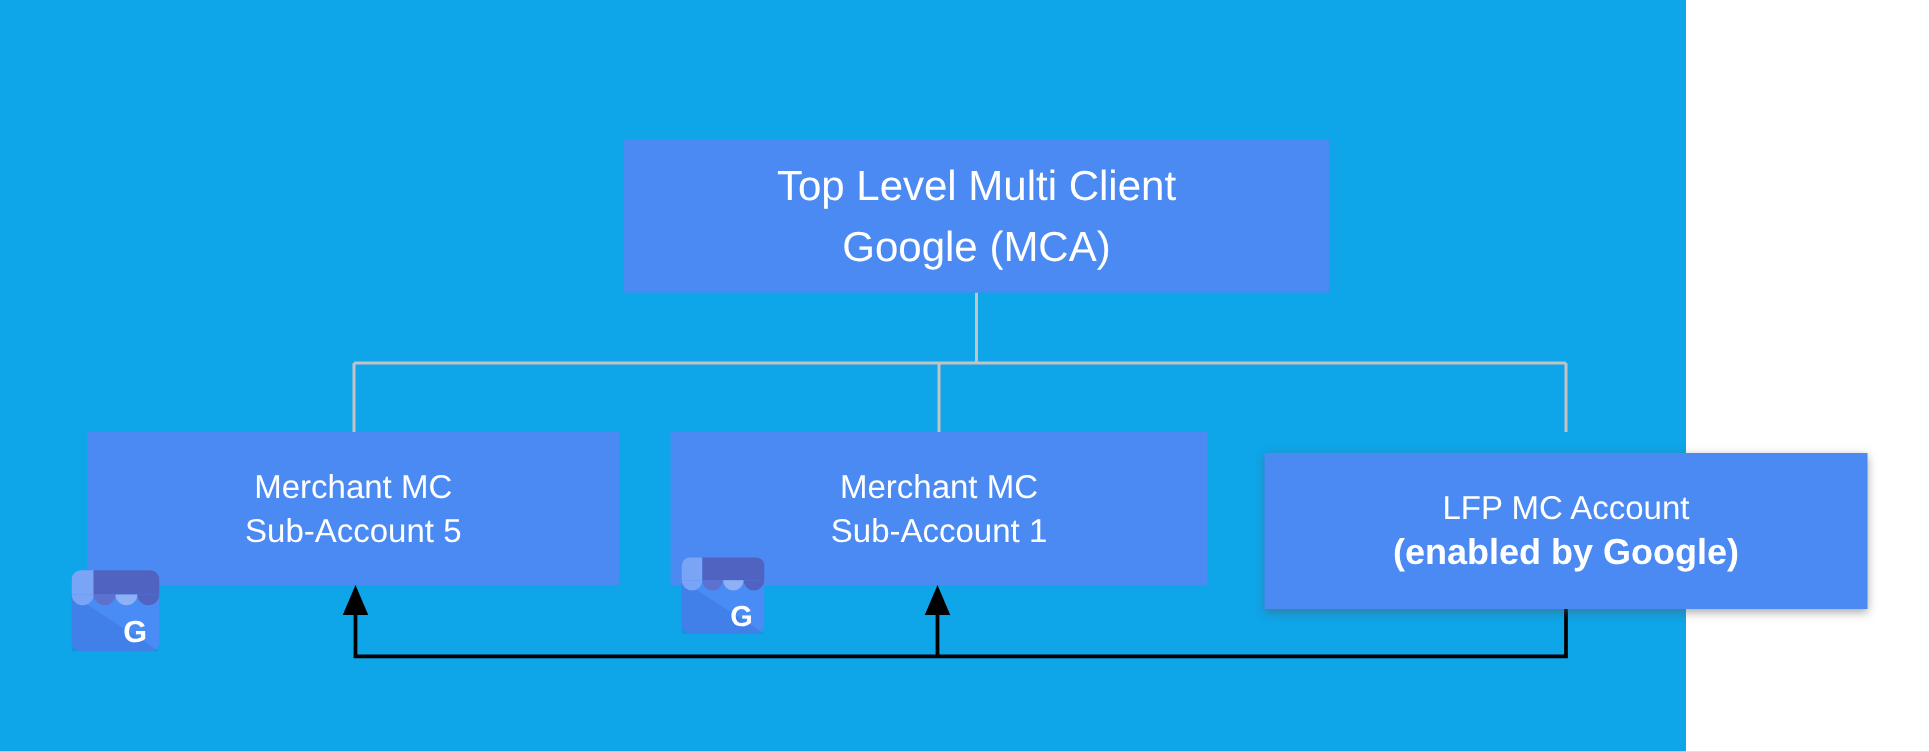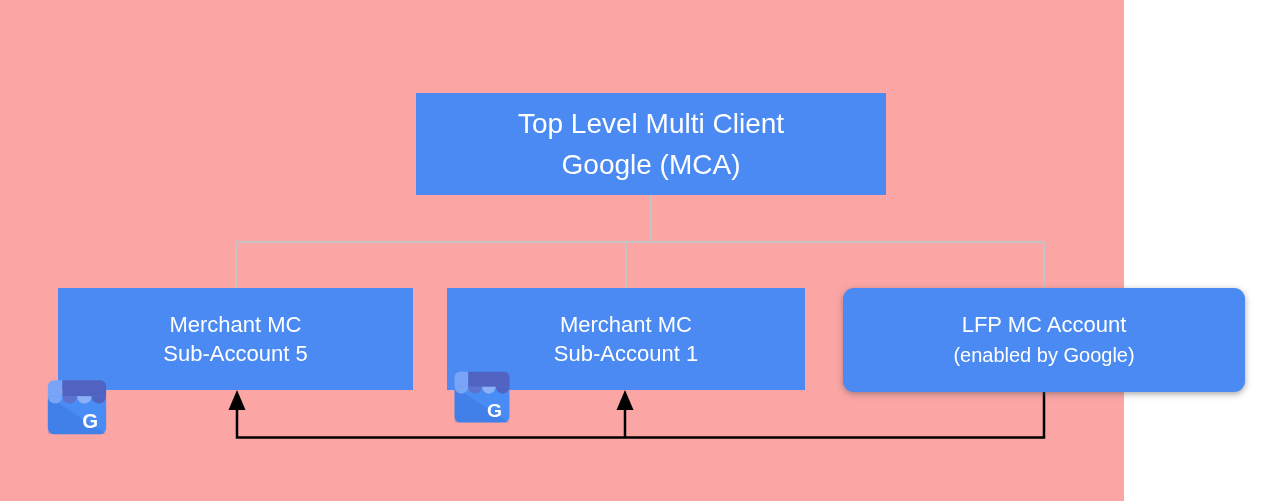--- a/index.html
+++ b/index.html
@@ -8,21 +8,21 @@
     background: #ffffff;
     width: 1286px;
     height: 501px;
     overflow: hidden;
     font-family: "Liberation Sans", "DejaVu Sans", sans-serif;
   }
   .stage {
     position: relative;
     width: 1124px;
     height: 501px;
-    background: #fca5a5;
+    background: #0ea5e9;
   }
   .wires {
     position: absolute;
     left: 0; top: 0;
     width: 1286px;
     height: 501px;
     pointer-events: none;
   }
   .wire-gray {
     stroke: var(--connector-gray, #c3c3c3);
@@ -61,28 +61,27 @@
     font-size: 22px;
     line-height: 29px;
   }
   .node-sub2 {
     left: 447px; top: 288px;
     width: 358px; height: 102px;
     font-size: 22px;
     line-height: 29px;
   }
   .node-lfp {
-    left: 843px; top: 288px;
+    left: 843px; top: 302px;
     width: 402px; height: 104px;
     font-size: 22px;
     line-height: 30px;
     box-shadow: 0 2px 6px rgba(90, 90, 90, 0.55);
-    border-radius: 11px;
   }
-  .node-lfp .line2 { font-size: 20px; }
+  .node-lfp .line2 { font-size: 24px; font-weight: bold; }
   .gmb-icon {
     position: absolute;
     overflow: visible;
   }
   .gmb-icon-1 { left: 42px;  top: 370px; width: 70px; height: 70px; }
   .gmb-icon-2 { left: 449px; top: 362px; width: 66px; height: 66px; }
   .gmb-body   { fill: var(--gmb-body-blue, #4a8cf5); }
   .gmb-fold   { fill: rgba(20, 60, 160, 0.14); }
   .gmb-dark   { fill: var(--gmb-awning-dark, #5063c1); }
   .gmb-mid    { fill: #5e71cf; }

